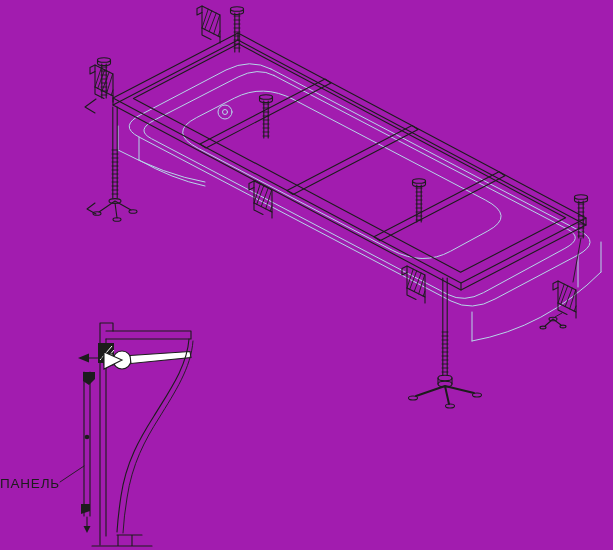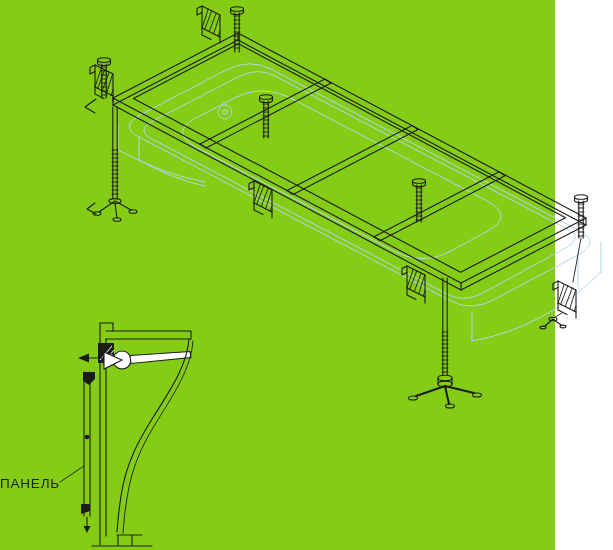--- a/index.html
+++ b/index.html
@@ -1,21 +1,21 @@
 <!DOCTYPE html>
 <html><head>
 <meta charset="utf-8">
 <title>Installation diagram</title>
 <style>
   html,body{margin:0;padding:0;}
   body{
     width:613px;height:550px;background:#ffffff;overflow:hidden;
     font-family:"Liberation Sans", sans-serif;
   }
-  .stage{position:relative;width:555px;height:550px;background:#84cc16;}
+  .stage{position:relative;width:613px;height:550px;background:#a21caf;}
   svg{display:block;}
   
   .blk{fill:none;stroke-width:1.1;stroke-linecap:round;stroke-linejoin:round;}
   .thin{fill:none;stroke-width:0.9;stroke-linecap:round;stroke-linejoin:round;}
   .thick{fill:none;stroke-width:2;stroke-linecap:round;stroke-linejoin:round;}
   .blu{fill:none;stroke-width:1;stroke-linecap:round;stroke-linejoin:round;}
   .lbl{font-family:"Liberation Sans", sans-serif;font-size:13.5px;letter-spacing:0.8px;}
 </style>
 </head>
 <body>

